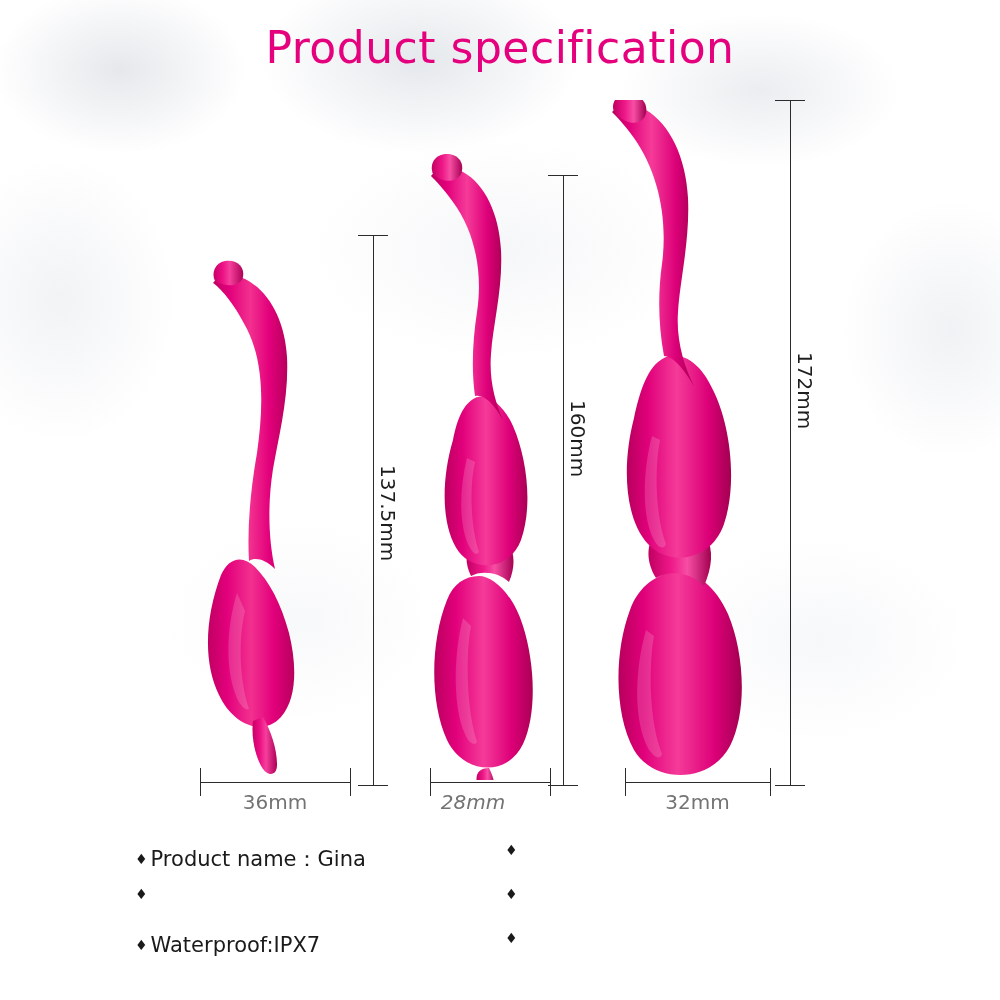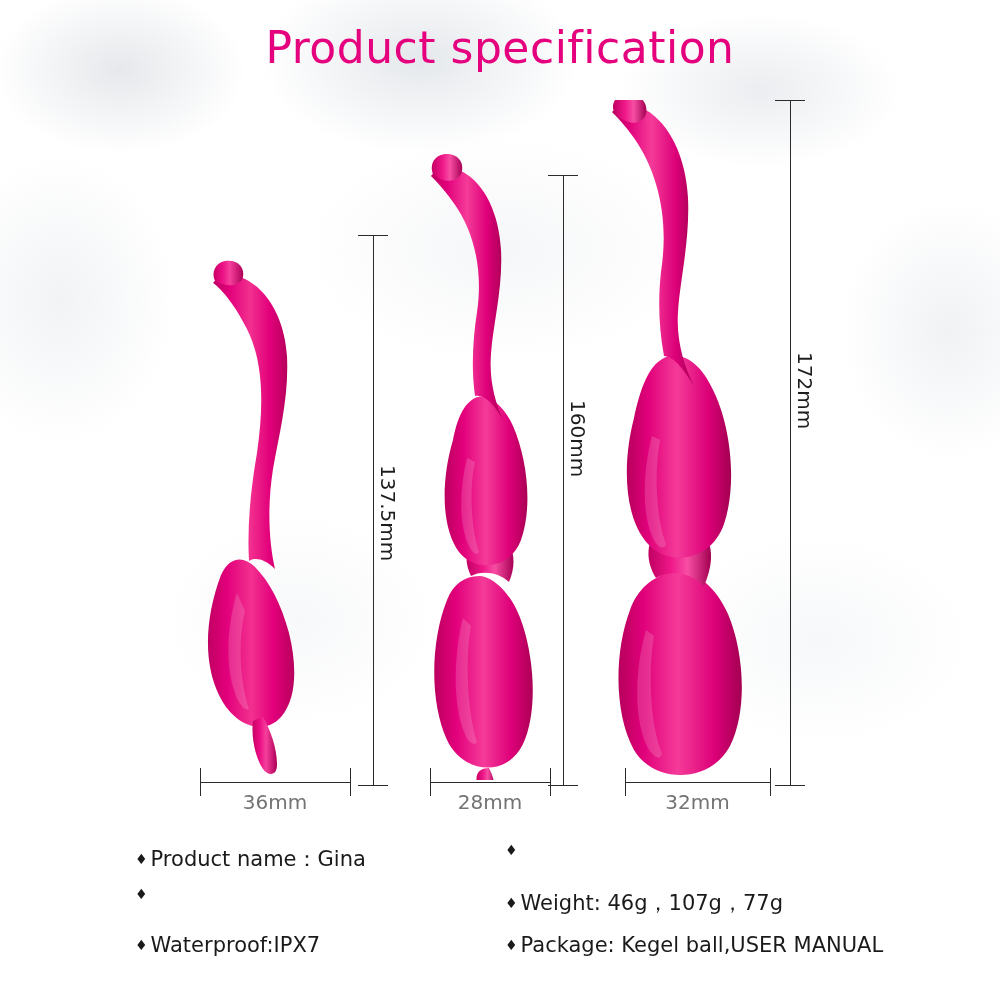--- a/index.html
+++ b/index.html
@@ -211,21 +211,21 @@
   </div>
 
   <div class="vline" style="left:563px; top:175px; height:610px;"></div>
   <div class="vcap" style="left:548px; top:175px; width:30px;"></div>
   <div class="vcap" style="left:548px; top:785px; width:30px;"></div>
   <div class="vlabel" style="left:590px; top:400px;">160mm</div>
 
   <div class="hline" style="left:430px; top:782px; width:120px;"></div>
   <div class="hcap" style="left:430px; top:768px; height:28px;"></div>
   <div class="hcap" style="left:550px; top:768px; height:28px;"></div>
-  <div class="hlabel" style="left:430px; top:790px; width:120px;">28mm</div>
+  <div class="hlabel" style="left:413px; top:790px; width:120px;font-style:italic;">28mm</div>
 
   <div class="product" style="left:600px; top:100px;">
     <svg width="190" height="680" viewBox="0 0 190 680">
       <defs>
         <linearGradient id="g3" x1="0" y1="0" x2="1" y2="0">
           <stop offset="0%" stop-color="#b8005d"></stop>
           <stop offset="20%" stop-color="#e0007a"></stop>
           <stop offset="48%" stop-color="#f53b99"></stop>
           <stop offset="78%" stop-color="#dc0078"></stop>
           <stop offset="100%" stop-color="#a30051"></stop>
@@ -280,22 +280,20 @@
         <span class="bullet">♦</span>
         <span>Waterproof:IPX7</span>
       </div>
     </div>
     <div class="spec-col right">
       <div class="spec-row">
         <span class="bullet">♦</span>
       </div>
       <div class="spec-row">
         <span class="bullet">♦</span>
-        <span>Weight: 46g，107g，77g</span>
-      </div>
-      <div class="spec-row">
-        <span class="bullet">♦</span>
-        <span>Package: Kegel ball,USER MANUAL</span>
+      </div>
+      <div class="spec-row">
+        <span class="bullet">♦</span>
       </div>
     </div>
   </div>
 
 </div>
 
 </body></html>

